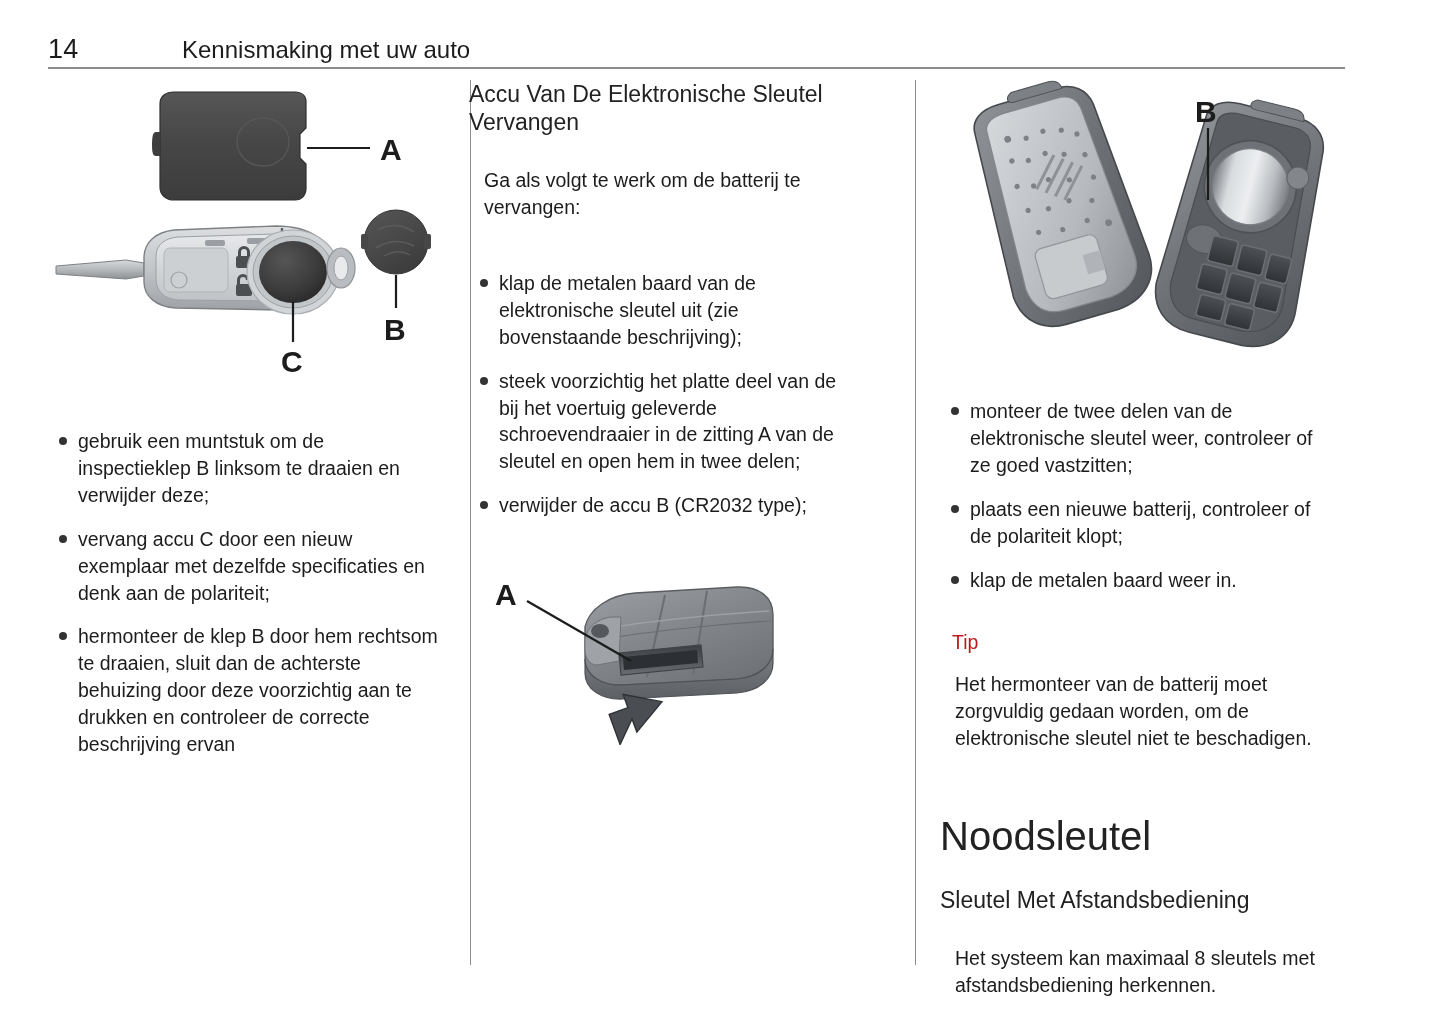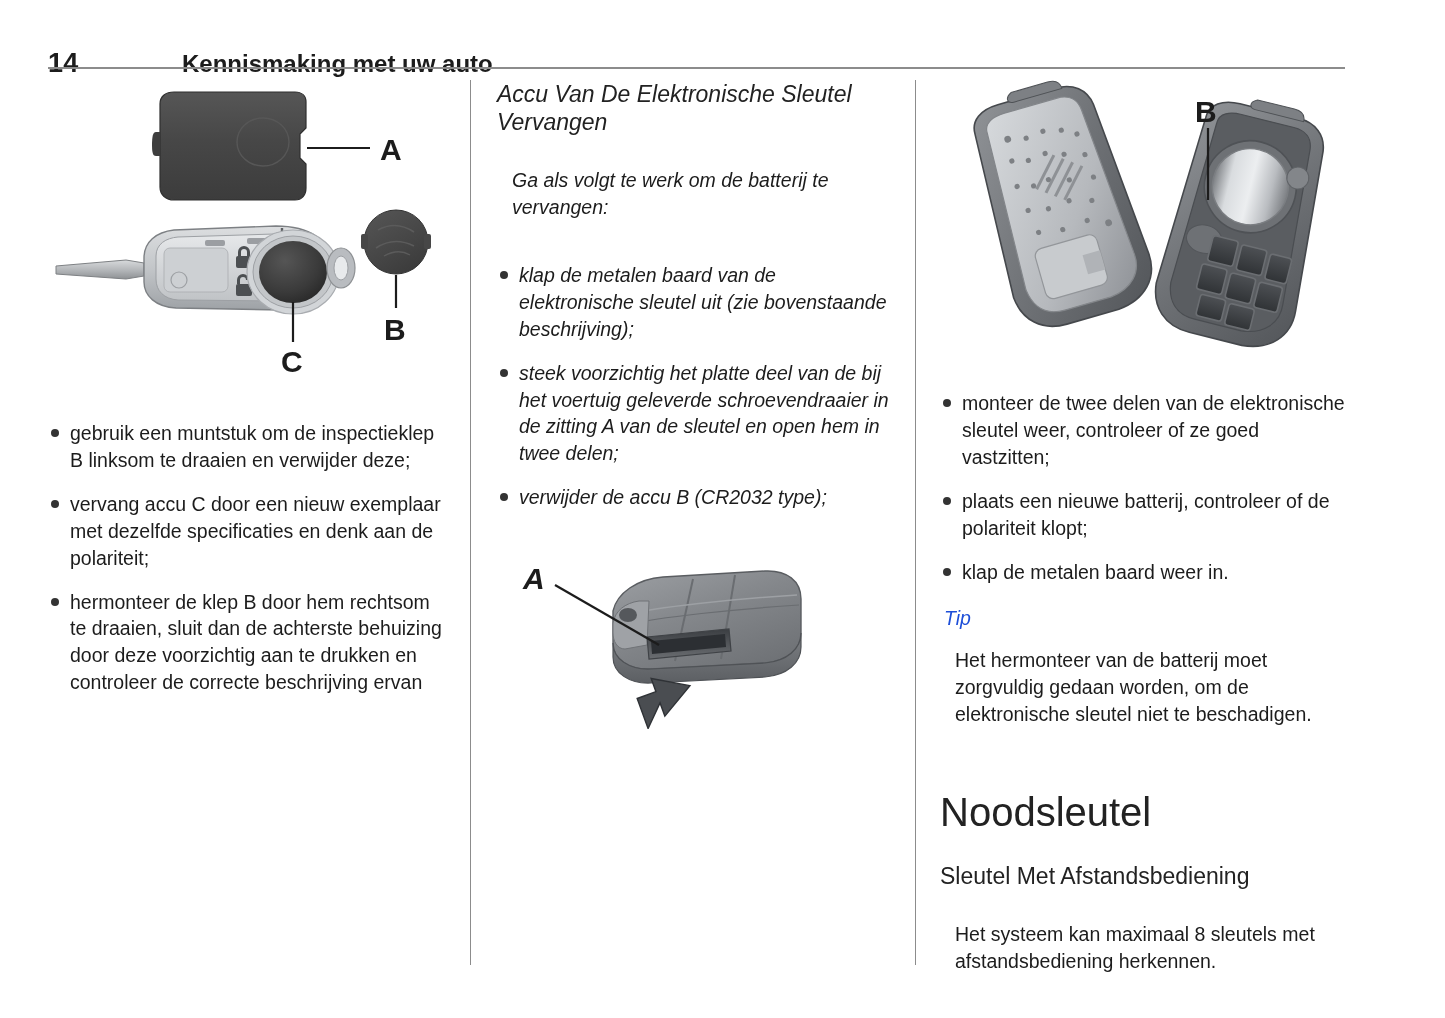--- a/index.html
+++ b/index.html
@@ -14,24 +14,23 @@
     font-family: "Liberation Sans", sans-serif;
     color: #1c1c1c;
     position: relative;
     overflow: hidden;
   }
 
   
   .page-header {
     position: absolute;
     left: 48px;
-    top: 48px;
+    top: 34px;
     width: 1297px;
     height: 32px;
-    font-weight: bold;
   }
   .page-number {
     position: absolute;
     left: 0;
     top: 0;
     font-size: 27px;
     letter-spacing: 0.3px;
     color: #1c1c1c;
   }
   .header-title {
@@ -61,21 +60,21 @@
   }
   .col-divider.d1 { left: 470px; }
   .col-divider.d2 { left: 915px; }
 
   
   .column {
     position: absolute;
     top: 80px;
   }
   .col-left   { left: 48px;  width: 400px; }
-  .col-mid    { left: 497px; width: 392px; font-style: italic; }
+  .col-mid    { left: 469px; width: 392px; }
   .col-right  { left: 940px; width: 405px; }
 
   
   h1.section-title {
     font-size: 40px;
     font-weight: normal;
     margin: 0;
     line-height: 1.18;
     color: #222;
   }
@@ -88,28 +87,27 @@
   }
   p.body-text {
     font-size: 19.5px;
     line-height: 1.38;
     margin: 15px;
     color: #1c1c1c;
   }
   .tip-label {
     font-size: 19.5px;
     line-height: 1.38;
-    margin: 4px;
-    color: #1d4ed8;
-    font-style: italic;
+    margin: 12px;
+    color: #b91c1c;
   }
 
   ul.bullets {
     list-style: none;
-    margin: 0;
+    margin: 8px;
     padding: 0;
   }
   ul.bullets li {
     position: relative;
     padding-left: 22px;
     font-size: 19.5px;
     line-height: 1.38;
     margin-bottom: 17px;
     color: #1c1c1c;
   }

